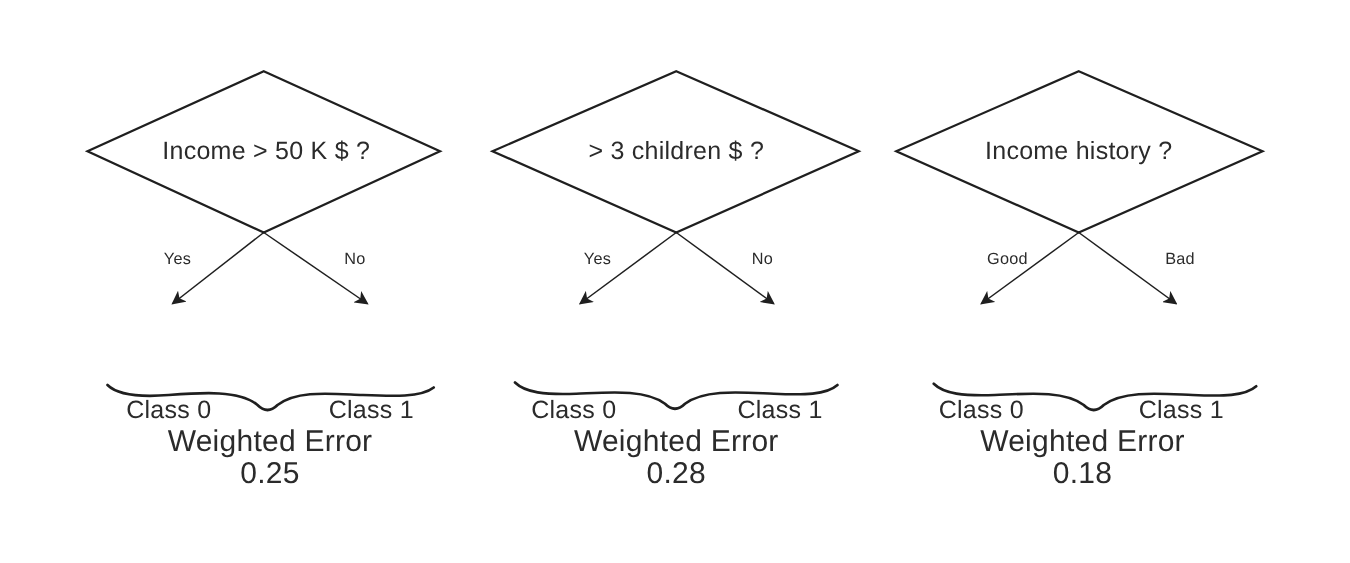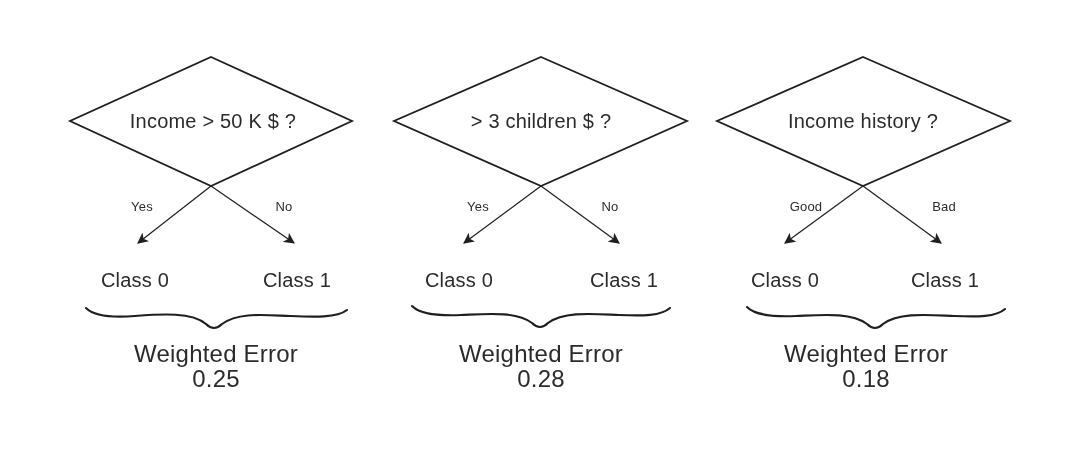--- a/index.html
+++ b/index.html
@@ -21,21 +21,21 @@
     transform: translate(-50%, -50%);
     white-space: nowrap;
     font-size: 20px;
     line-height: 24px;
     color: #2b2b2b;
     letter-spacing: 0.2px;
     text-align: center;
   }
   .question { font-size: 20px; }
   .branch   { font-size: 13px; }
-  .leaf     { font-size: 20px; }
+  .leaf     { font-size: 20px; margin-top: 48px; }
   .err      { font-size: 24px; }
 </style>
 </head>
 <body>
 
 <div class="stage">
 
   <svg class="lines" width="1080" height="450" viewBox="0 0 1080 450">
     <defs>
       <marker id="arrowhead" viewBox="0 0 10 10" refX="9" refY="5" markerUnits="userSpaceOnUse" markerWidth="11" markerHeight="11" orient="auto">

